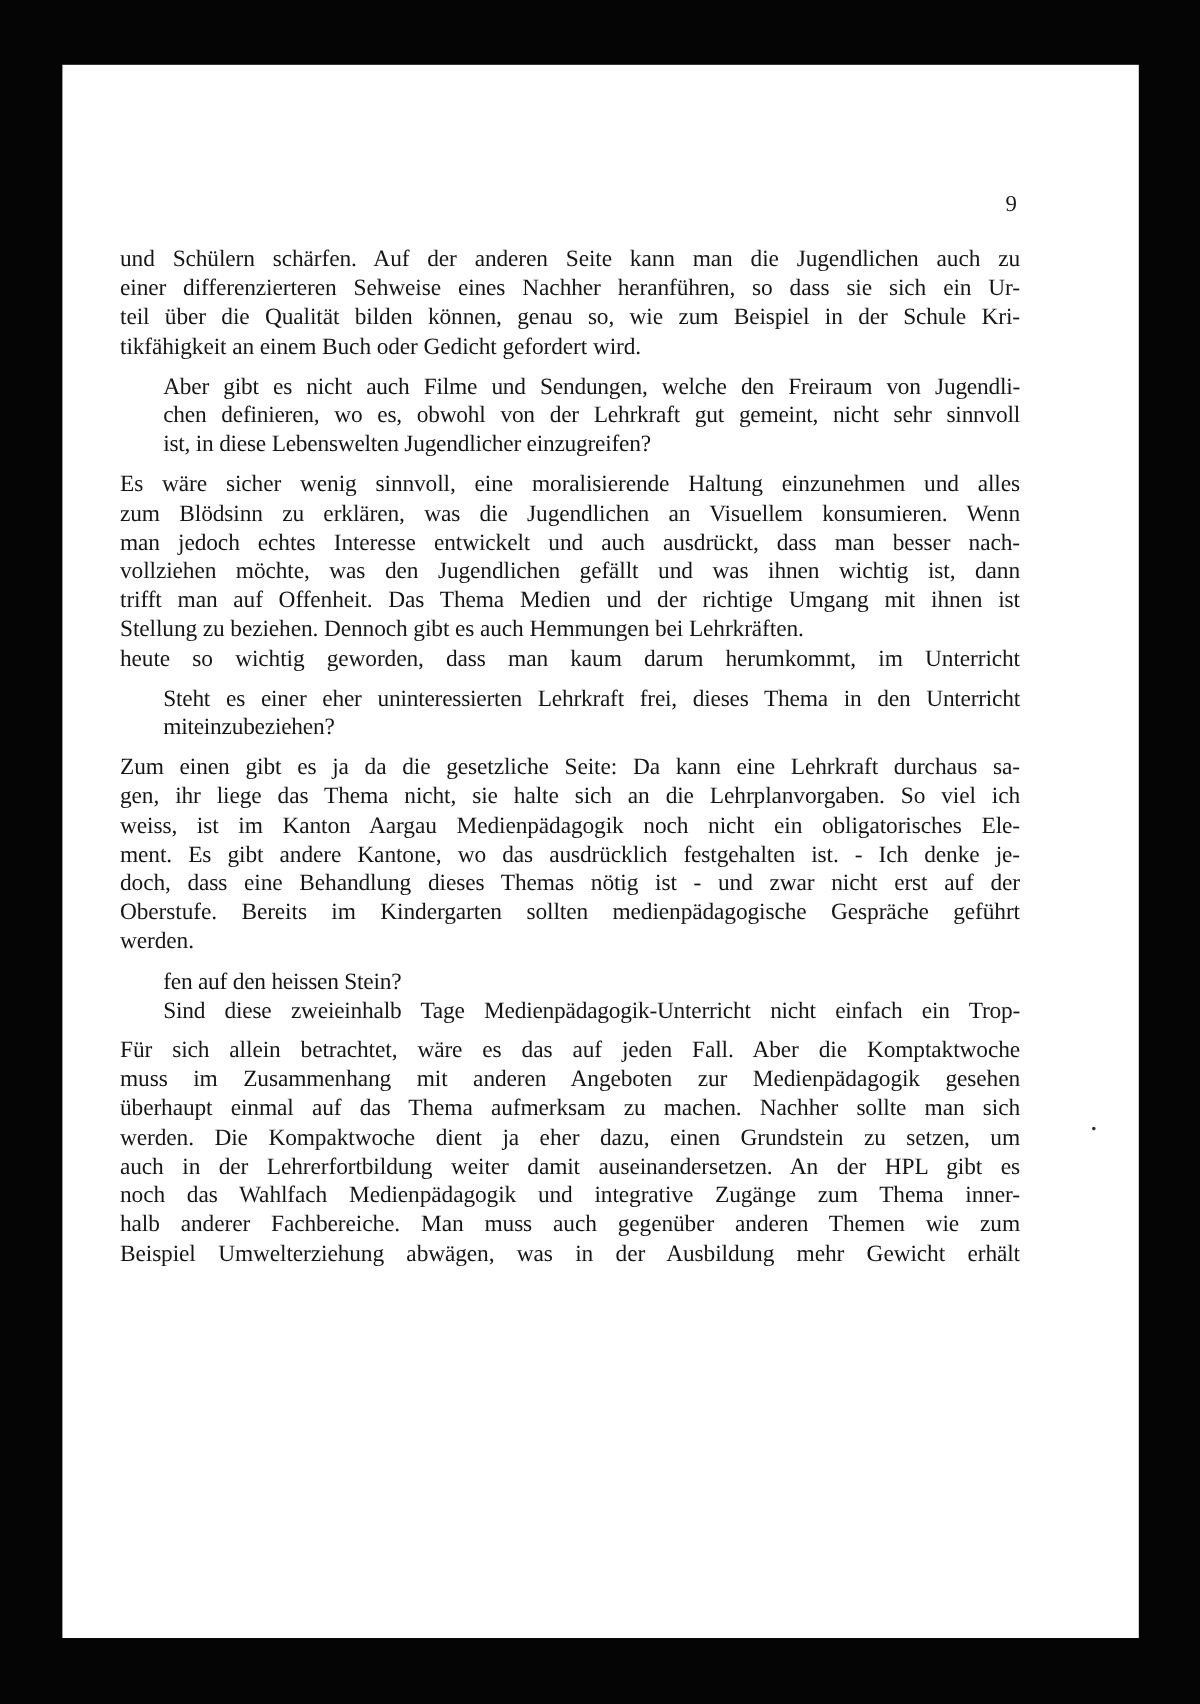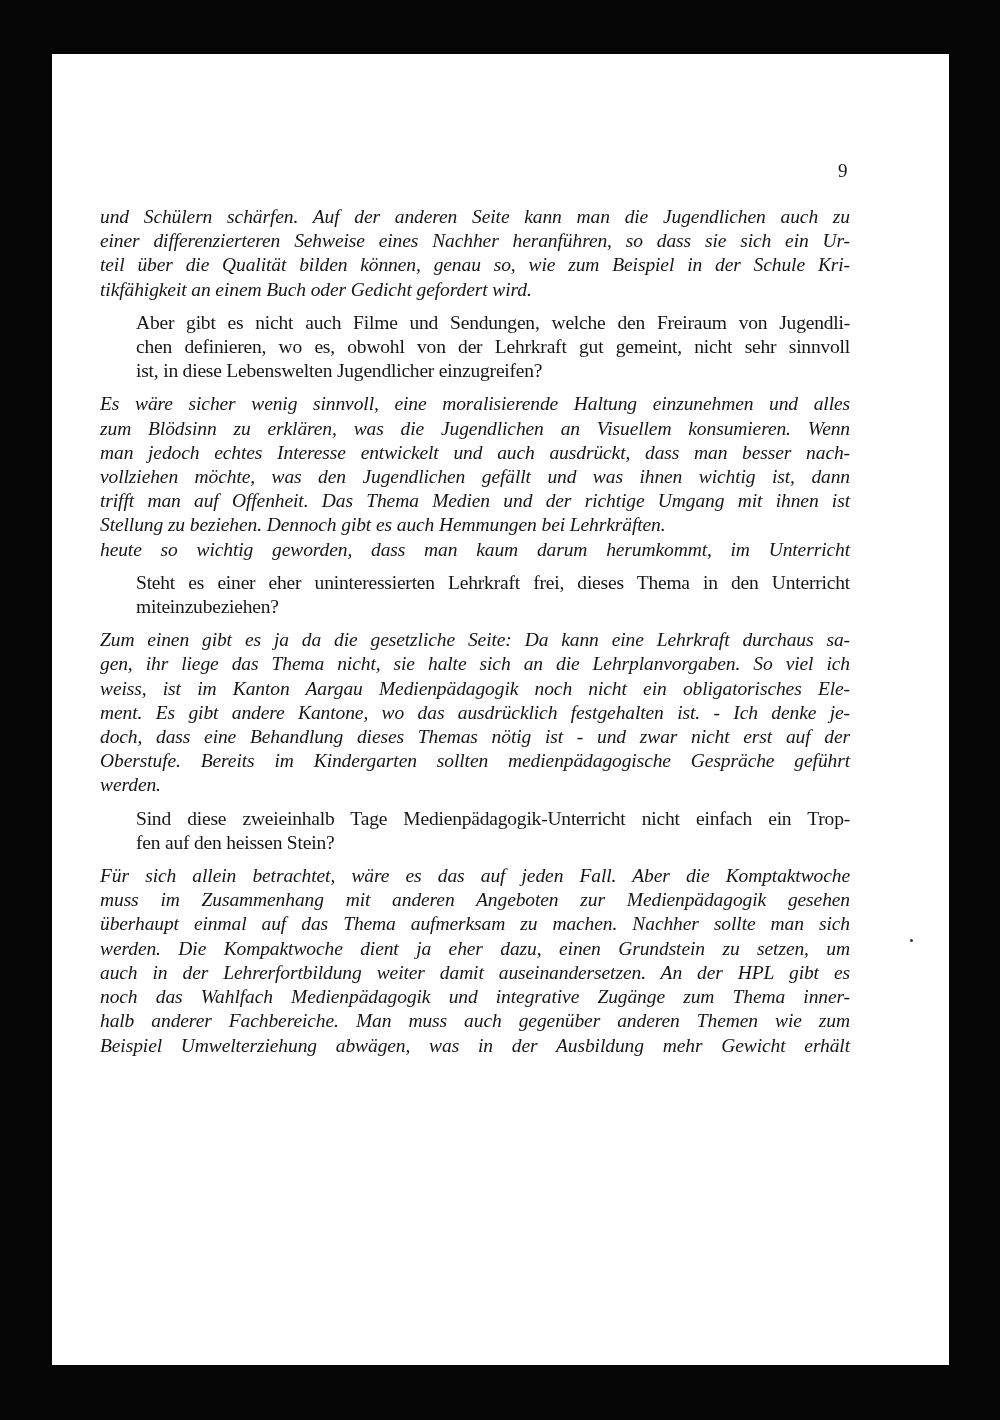--- a/index.html
+++ b/index.html
@@ -40,21 +40,20 @@
       font-size: 19.5px;
       line-height: 24.2px;
       color: #161616;
       text-align: justify;
     }
     .content p {
       margin: 0 0 9px 0;
       hyphens: manual;
     }
     .content p.answer {
-      font-style: italic;
       letter-spacing: -0.1px;
     }
     .content p.question {
       font-style: normal;
       letter-spacing: -0.2px;
       margin-left: 36px;
     }
     .content p .ln {
       display: block;
       text-align: justify;
@@ -109,22 +108,22 @@
   <p class="answer">
     <span class="ln">Zum einen gibt es ja da die gesetzliche Seite: Da kann eine Lehrkraft durchaus sa-</span>
     <span class="ln">gen, ihr liege das Thema nicht, sie halte sich an die Lehrplanvorgaben. So viel ich</span>
     <span class="ln">weiss, ist im Kanton Aargau Medienpädagogik noch nicht ein obligatorisches Ele-</span>
     <span class="ln">ment. Es gibt andere Kantone, wo das ausdrücklich festgehalten ist. - Ich denke je-</span>
     <span class="ln">doch, dass eine Behandlung dieses Themas nötig ist - und zwar nicht erst auf der</span>
     <span class="ln">Oberstufe. Bereits im Kindergarten sollten medienpädagogische Gespräche geführt</span>
     <span class="ln last">werden.</span>
   </p>
   <p class="question">
+    <span class="ln last">fen auf den heissen Stein?</span>
     <span class="ln">Sind diese zweieinhalb Tage Medienpädagogik-Unterricht nicht einfach ein Trop-</span>
-    <span class="ln last">fen auf den heissen Stein?</span>
   </p>
   <p class="answer">
     <span class="ln">Für sich allein betrachtet, wäre es das auf jeden Fall. Aber die Komptaktwoche</span>
     <span class="ln">muss im Zusammenhang mit anderen Angeboten zur Medienpädagogik gesehen</span>
     <span class="ln">überhaupt einmal auf das Thema aufmerksam zu machen. Nachher sollte man sich</span>
     <span class="ln">werden. Die Kompaktwoche dient ja eher dazu, einen Grundstein zu setzen, um</span>
     <span class="ln">auch in der Lehrerfortbildung weiter damit auseinandersetzen. An der HPL gibt es</span>
     <span class="ln">noch das Wahlfach Medienpädagogik und integrative Zugänge zum Thema inner-</span>
     <span class="ln">halb anderer Fachbereiche. Man muss auch gegenüber anderen Themen wie zum</span>
     <span class="ln">Beispiel Umwelterziehung abwägen, was in der Ausbildung mehr Gewicht erhält</span>

